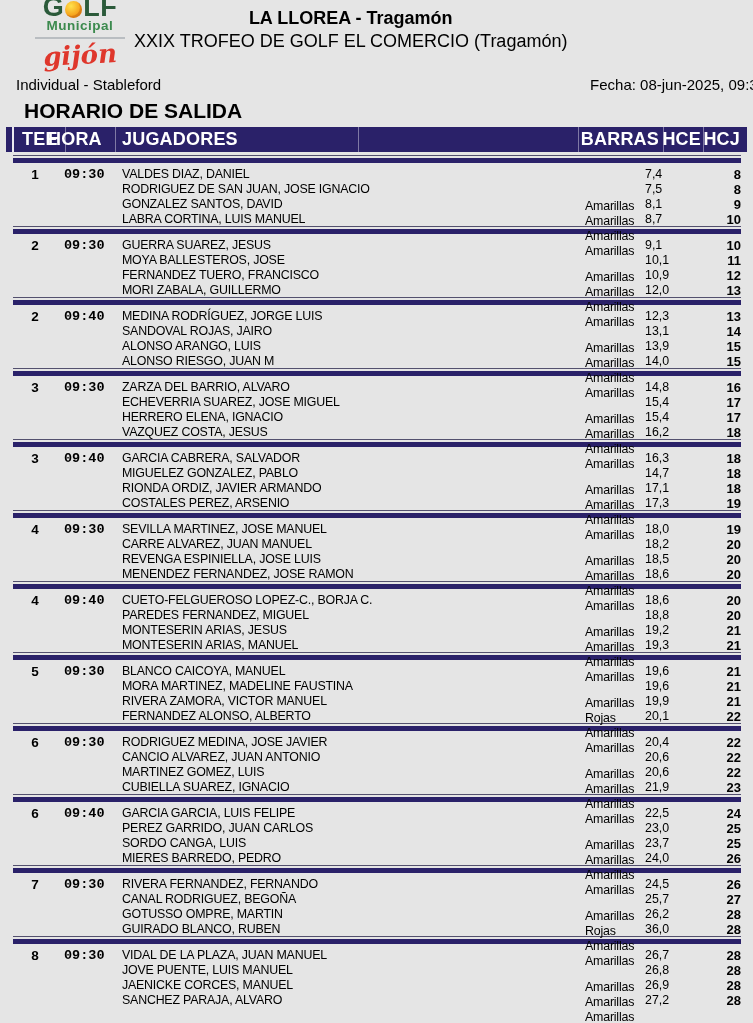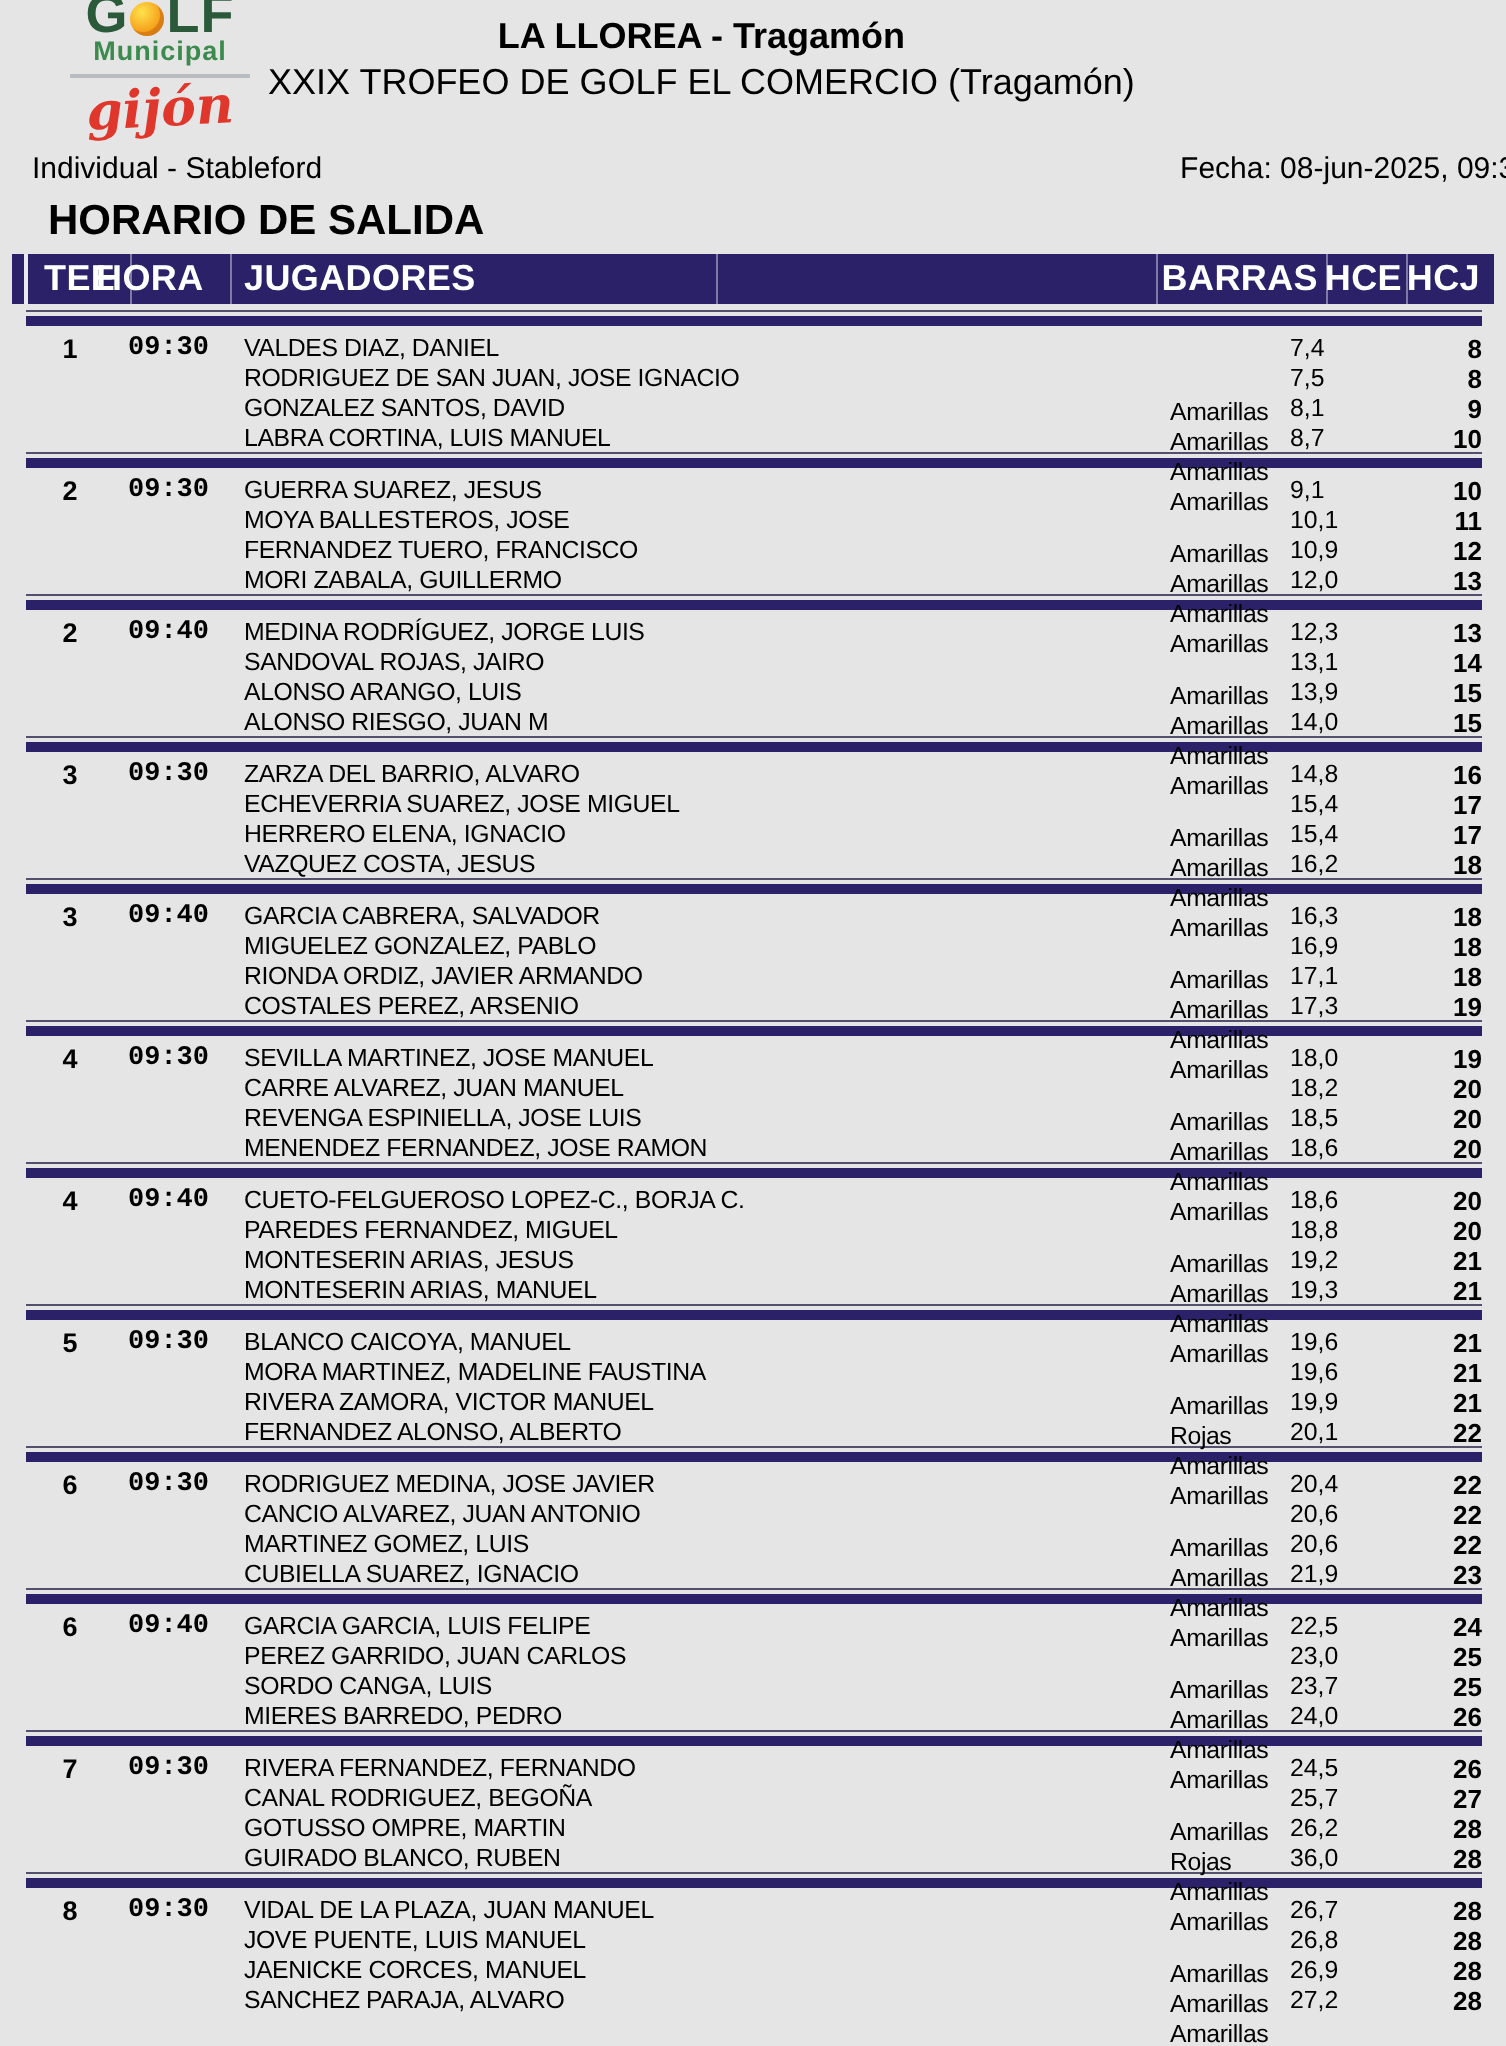--- a/index.html
+++ b/index.html
@@ -275,21 +275,21 @@
     <div class="c-barras">Amarillas</div>
     <div class="c-hce">16,3</div>
     <div class="c-hcj">18</div>
   </div>
 
   <div class="prow">
     <div class="c-tee"></div>
     <div class="c-hora"></div>
     <div class="c-name">MIGUELEZ GONZALEZ, PABLO</div>
     <div class="c-barras">Amarillas</div>
-    <div class="c-hce">16,9</div>
+    <div class="c-hce">14,7</div>
     <div class="c-hcj">18</div>
   </div>
 
   <div class="prow">
     <div class="c-tee"></div>
     <div class="c-hora"></div>
     <div class="c-name">RIONDA ORDIZ, JAVIER ARMANDO</div>
     <div class="c-barras">Amarillas</div>
     <div class="c-hce">17,1</div>
     <div class="c-hcj">18</div>

